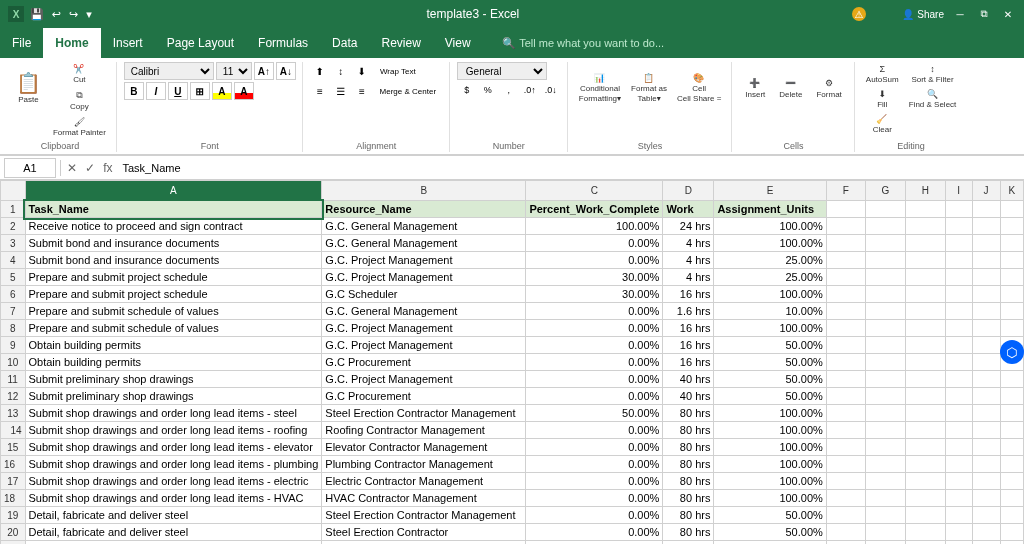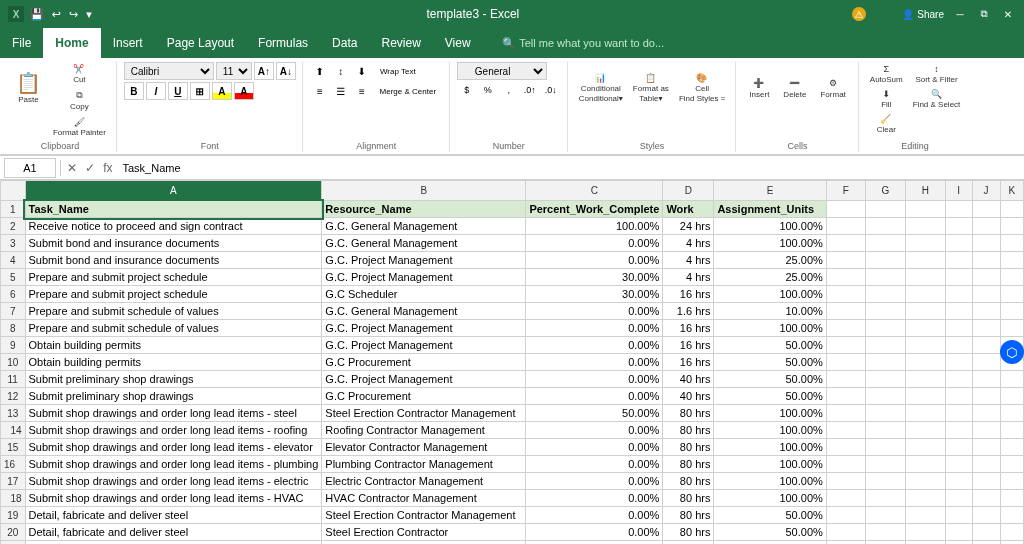--- a/index.html
+++ b/index.html
@@ -48,21 +48,21 @@
     .font-btn { width: 20px; height: 18px; border: 1px solid #ccc; background: white; cursor: pointer; font-size: 10px; font-weight: bold; display: flex; align-items: center; justify-content: center; }
     .font-btn.bold { font-weight: bold; }
     .font-btn.italic { font-style: italic; }
     .font-btn.underline { text-decoration: underline; }
 
     .align-section { display: flex; flex-direction: column; gap: 2px; }
     .align-row { display: flex; gap: 1px; }
     .align-btn { width: 20px; height: 18px; border: 1px solid transparent; background: white; cursor: pointer; font-size: 10px; display: flex; align-items: center; justify-content: center; }
 
     .number-section { display: flex; flex-direction: column; gap: 1px; }
-    .num-select { height: 18px; font-size: 10px; border: 1px solid #ccc; padding: 0 13px; width: 90px; }
+    .num-select { height: 18px; font-size: 10px; border: 1px solid #ccc; padding: 0 4px; width: 90px; }
     .num-row { display: flex; gap: 1px; }
     .num-btn { width: 20px; height: 18px; border: 1px solid transparent; background: white; cursor: pointer; font-size: 9px; display: flex; align-items: center; justify-content: center; }
 
     
     .formula-bar { display: flex; align-items: center; background: white; border-bottom: 1px solid #d0d0d0; height: 24px; padding: 0 4px; gap: 4px; }
     .cell-ref { width: 52px; height: 20px; border: 1px solid #ccc; font-size: 11px; padding: 0 4px; text-align: center; }
     .formula-divider { width: 1px; height: 16px; background: #ccc; }
     .formula-icons { display: flex; gap: 4px; color: #666; font-size: 12px; }
     .formula-icon { cursor: pointer; padding: 2px; }
     .formula-input { flex: 1; height: 20px; border: none; font-size: 11px; padding: 0 4px; outline: none; }
@@ -220,31 +220,31 @@
         </div>
       </div>
       <div class="ribbon-group-label">Number</div>
     </div>
 
     <div class="ribbon-group">
       <div class="ribbon-group-content">
         <div class="rb-btn" style="height:52px;justify-content:center;">
           <span>📊</span>
           <span class="rb-btn-label">Conditional</span>
-          <span class="rb-btn-label">Conditional▾</span>
+          <span class="rb-btn-label">Formatting▾</span>
         </div>
         <div class="rb-btn" style="height:52px;justify-content:center;">
           <span>📋</span>
           <span class="rb-btn-label">Format as</span>
           <span class="rb-btn-label">Table▾</span>
         </div>
         <div class="rb-btn" style="height:52px;justify-content:center;">
           <span>🎨</span>
           <span class="rb-btn-label">Cell</span>
-          <span class="rb-btn-label">Find Styles =</span>
+          <span class="rb-btn-label">Cell Share =</span>
         </div>
       </div>
       <div class="ribbon-group-label">Styles</div>
     </div>
 
     <div class="ribbon-group">
       <div class="ribbon-group-content">
         <div class="rb-btn-tall">
           <span>➕</span>
           <span class="rb-btn-tall-label">Insert</span>
@@ -571,21 +571,21 @@
               <td style="text-align: right;">80 hrs</td>
               <td style="text-align: right;">100.00%</td>
               <td></td>
               <td></td>
               <td></td>
               <td></td>
               <td></td>
               <td></td>
             </tr>
             <tr>
-              <td style="background: rgb(242, 242, 242); border: 1px solid rgb(208, 208, 208); text-align: right; font-size: 10px; color: rgb(51, 51, 51);">18</td>
+              <td style="background: rgb(242, 242, 242); border: 1px solid rgb(208, 208, 208); text-align: left; font-size: 10px; color: rgb(51, 51, 51);">18</td>
               <td>Submit shop drawings and order long lead items - HVAC</td>
               <td>HVAC Contractor Management</td>
               <td style="text-align: right;">0.00%</td>
               <td style="text-align: right;">80 hrs</td>
               <td style="text-align: right;">100.00%</td>
               <td></td>
               <td></td>
               <td></td>
               <td></td>
               <td></td>

